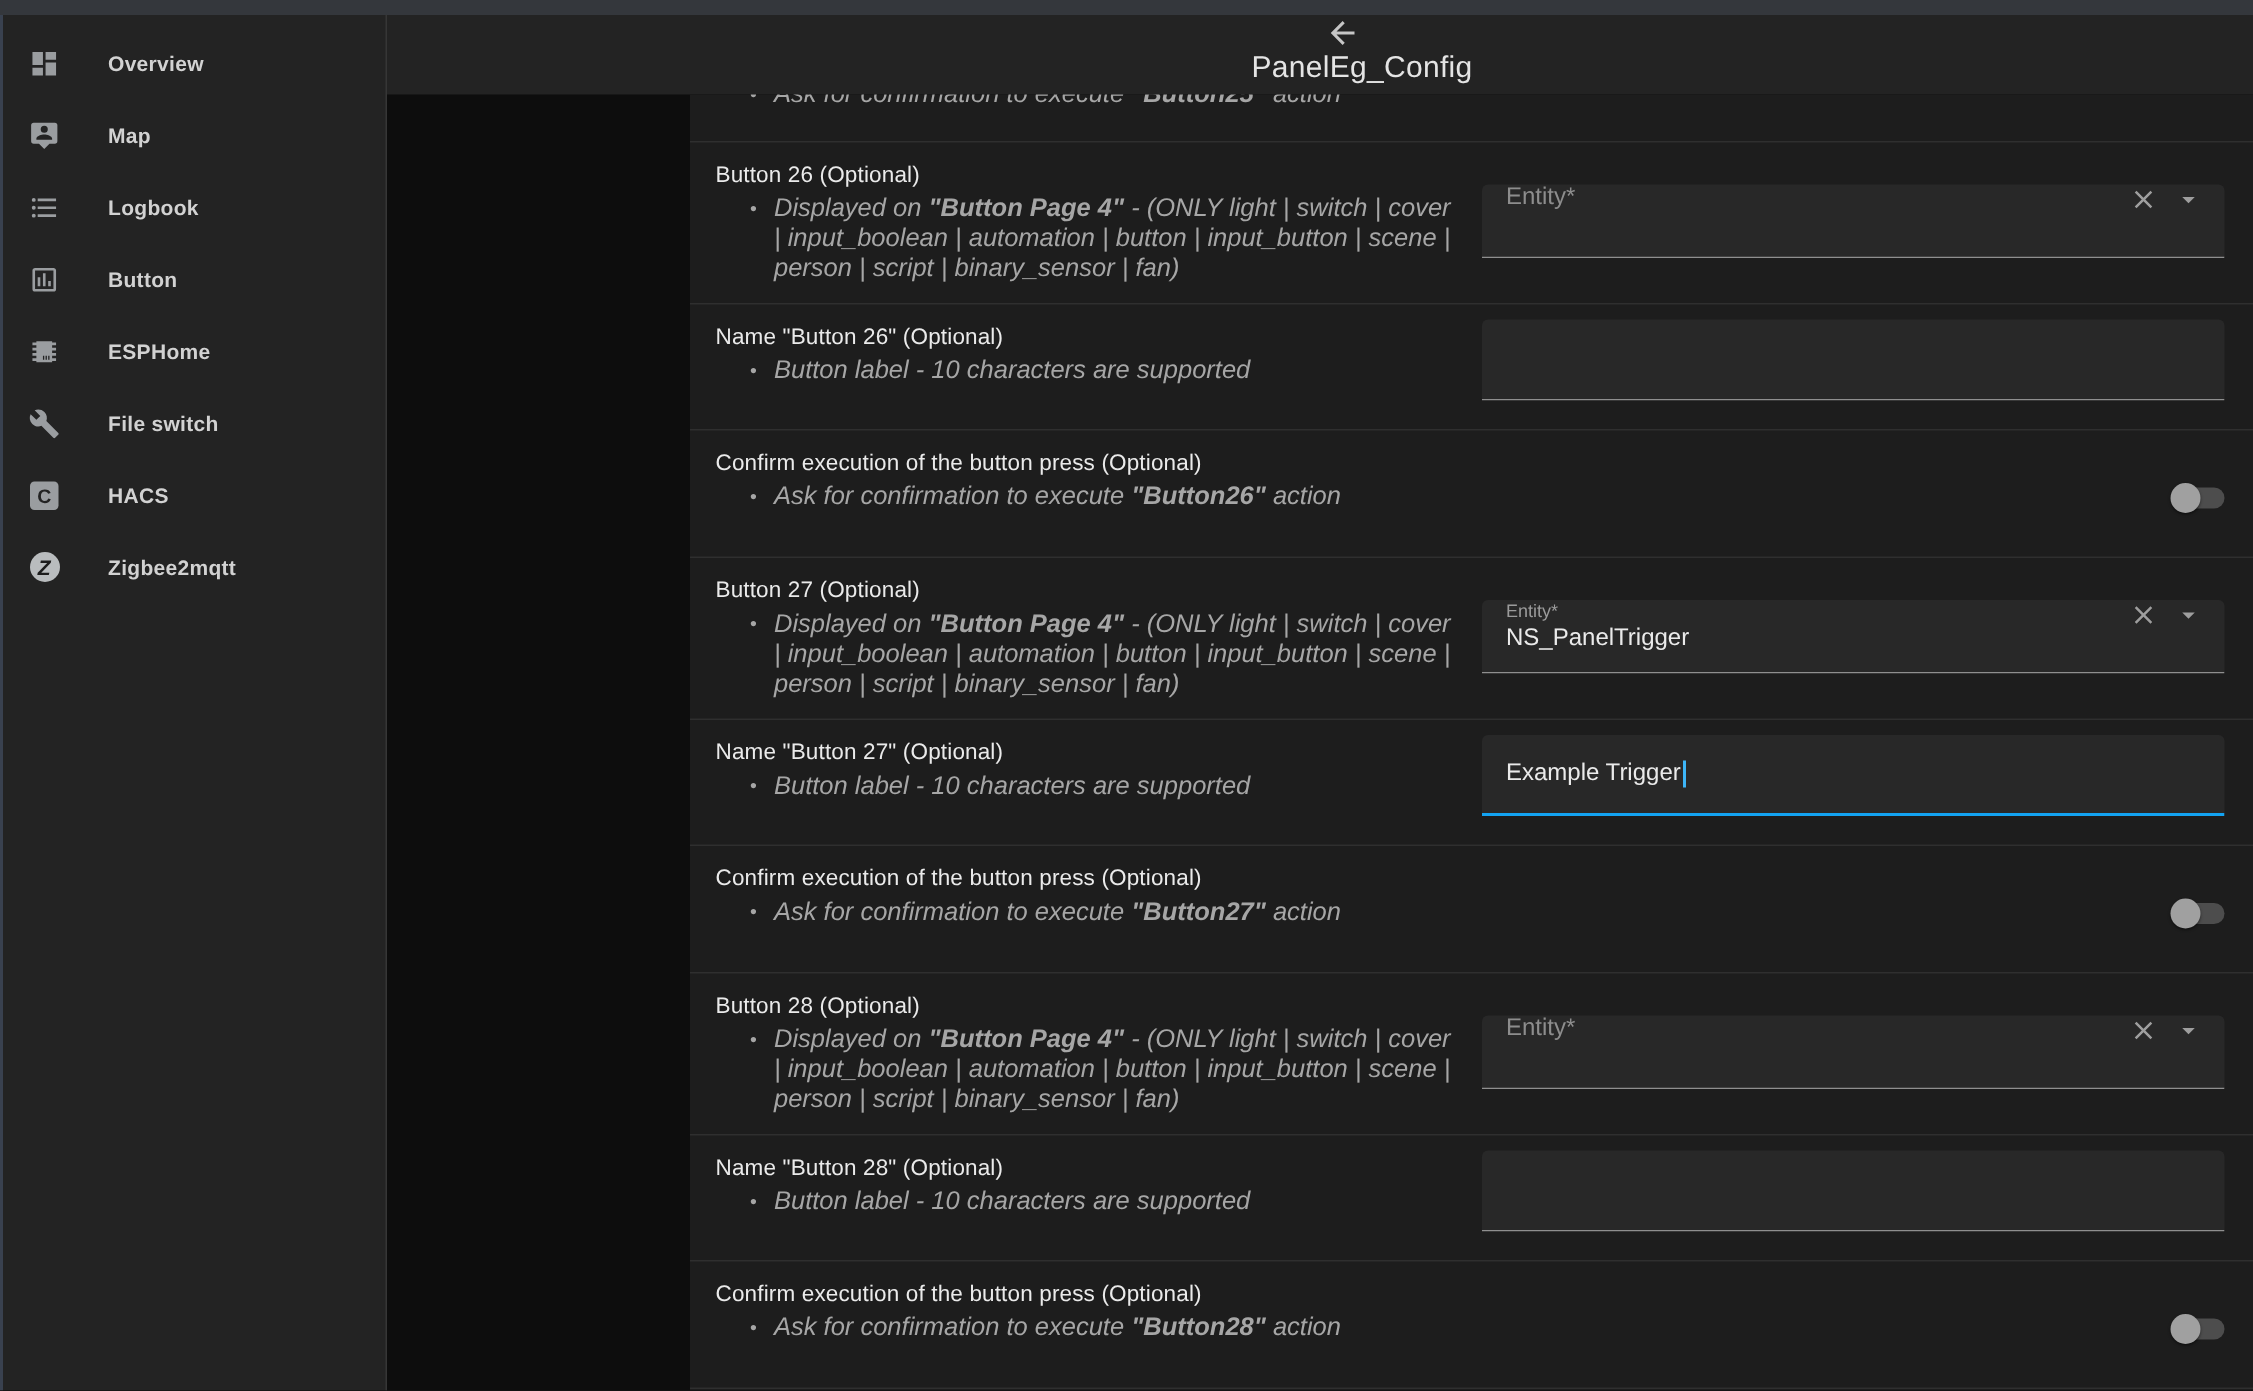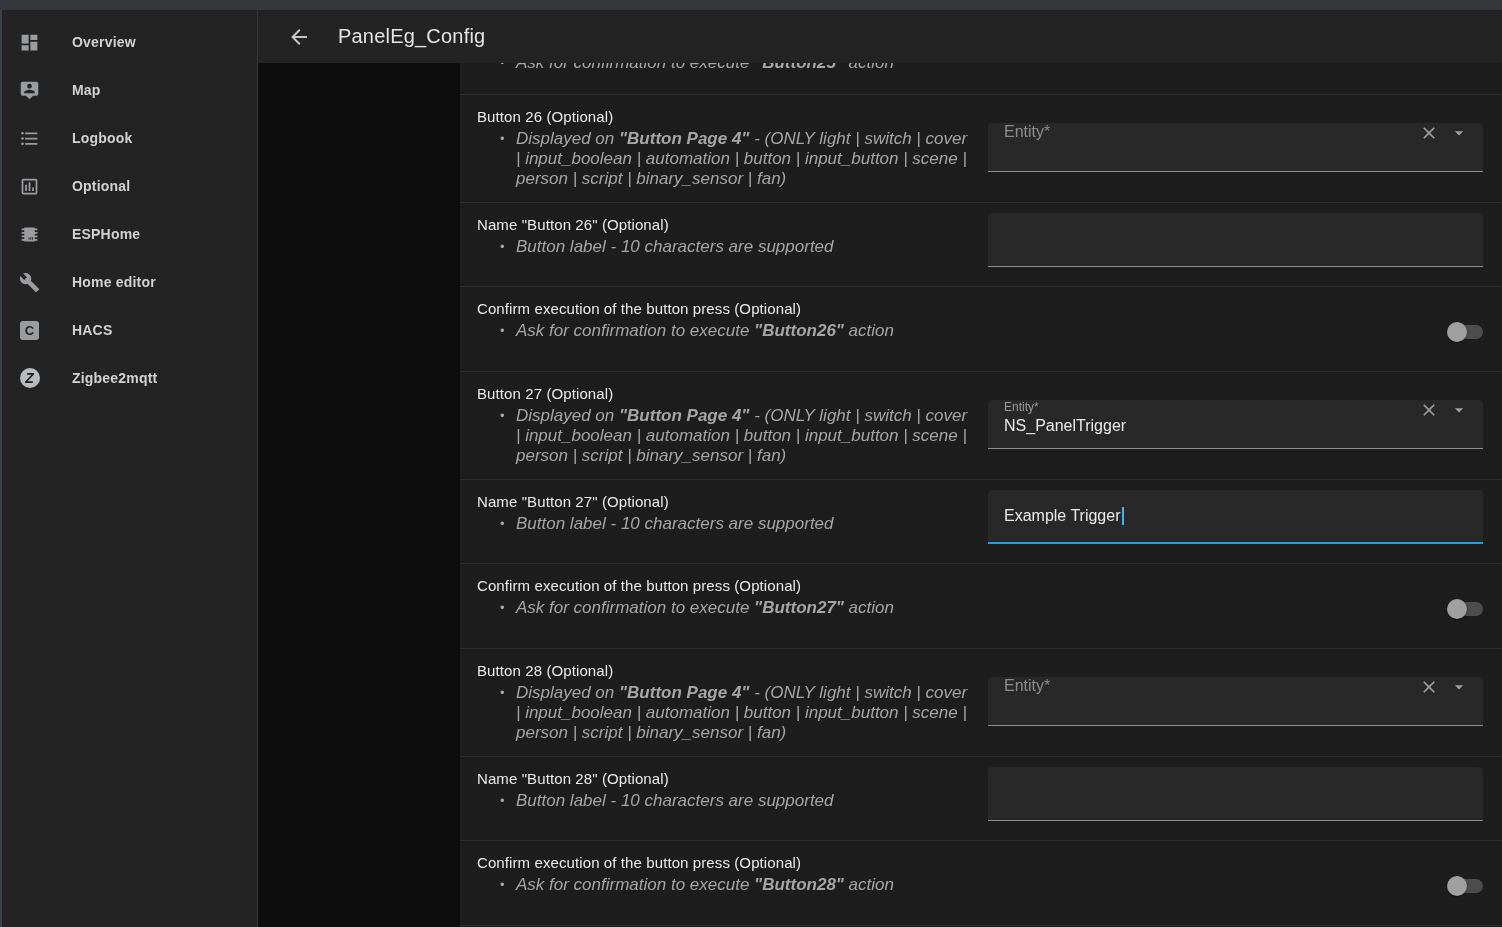--- a/index.html
+++ b/index.html
@@ -21,21 +21,21 @@
   .nav { padding-top:8px; }
   .nav-item { height:48px; display:flex; align-items:center; padding-left:19px; cursor:pointer; }
   .nav-icon { width:21px; height:21px; color:#9a9da0; flex-shrink:0; display:flex; align-items:center; justify-content:center; }
   .nav-icon svg { width:21px; height:21px; fill:currentColor; display:block; }
   .badge-sq { width:19px; height:19px; border-radius:3px; background:#9a9da0; color:#232323; font-size:13px; font-weight:700; display:flex; align-items:center; justify-content:center; }
   .badge-ci { width:20px; height:20px; border-radius:50%; background:#b9bcbe; color:#1c1c1c; font-size:14px; font-weight:700; font-style:italic; display:flex; align-items:center; justify-content:center; }
   .nav-label { margin-left:32px; font-size:14px; font-weight:700; color:#d2d2d2; letter-spacing:.2px; }
 
   
   .main { flex:1; display:flex; flex-direction:column; background:#0d0d0d; min-width:0; }
-  .main-header { height:53px; background:#232323; display:flex; align-items:center; padding-left:29px; flex-shrink:0; }
+  .main-header { height:53px; background:#232323; display:flex; align-items:center; padding-left:29px; flex-shrink:0;flex-direction:column; }
   .page-title { margin-left:27px; font-size:20px; color:#e4e4e4; font-weight:400; letter-spacing:.2px; }
   .content { position:relative; flex:1; }
   .panel { position:absolute; left:202px; right:0; top:0; bottom:0; background:#1d1d1d; }
 
   .row { display:flex; padding:0 19px 0 17px; border-bottom:1px solid #2f2f2f; overflow:hidden; }
   .row-left { flex:1; padding-top:13px; padding-right:14px; min-width:0; }
   .row-right { width:495px; flex-shrink:0; }
   .h-partial { height:32px; }
   .h-entity  { height:108px; }
   .h-name    { height:84px; }
@@ -99,37 +99,37 @@
             </svg>
         </span>
         <span class="nav-label">Logbook</span>
       </div>
       <div class="nav-item">
         <span class="nav-icon">
           <svg viewBox="0 0 24 24">
               <path d="M9,17H7V10H9V17M13,17H11V7H13V17M17,17H15V13H17V17M19,19H5V5H19V19M19,3H5C3.89,3 3,3.89 3,5V19A2,2 0 0,0 5,21H19A2,2 0 0,0 21,19V5C21,3.89 20.1,3 19,3Z"></path>
             </svg>
         </span>
-        <span class="nav-label">Optional</span>
+        <span class="nav-label">Button</span>
       </div>
       <div class="nav-item">
         <span class="nav-icon">
           <svg viewBox="0 0 24 24">
               <path d="M6,4H18V5H21V7H18V9H21V11H18V13H21V15H18V17H21V19H18V20H6V19H3V17H6V15H3V13H6V11H3V9H6V7H3V5H6V4M11,15V18H12V15H11M13,15V18H14V15H13M15,15V18H16V15H15Z"></path>
             </svg>
         </span>
         <span class="nav-label">ESPHome</span>
       </div>
       <div class="nav-item">
         <span class="nav-icon">
           <svg viewBox="0 0 24 24">
               <path d="M22.7,19L13.6,9.9C14.5,7.6 14,4.9 12.1,3C10.1,1 7.1,0.6 4.7,1.7L9,6L6,9L1.6,4.7C0.4,7.1 0.9,10.1 2.9,12.1C4.8,14 7.5,14.5 9.8,13.6L18.9,22.7C19.3,23.1 19.9,23.1 20.3,22.7L22.6,20.4C23.1,20 23.1,19.3 22.7,19Z"></path>
             </svg>
         </span>
-        <span class="nav-label">Home editor</span>
+        <span class="nav-label">File switch</span>
       </div>
       <div class="nav-item">
         <span class="nav-icon">
           <span class="badge-sq">C</span>
         </span>
         <span class="nav-label">HACS</span>
       </div>
       <div class="nav-item">
         <span class="nav-icon">
           <span class="badge-ci">Z</span>

